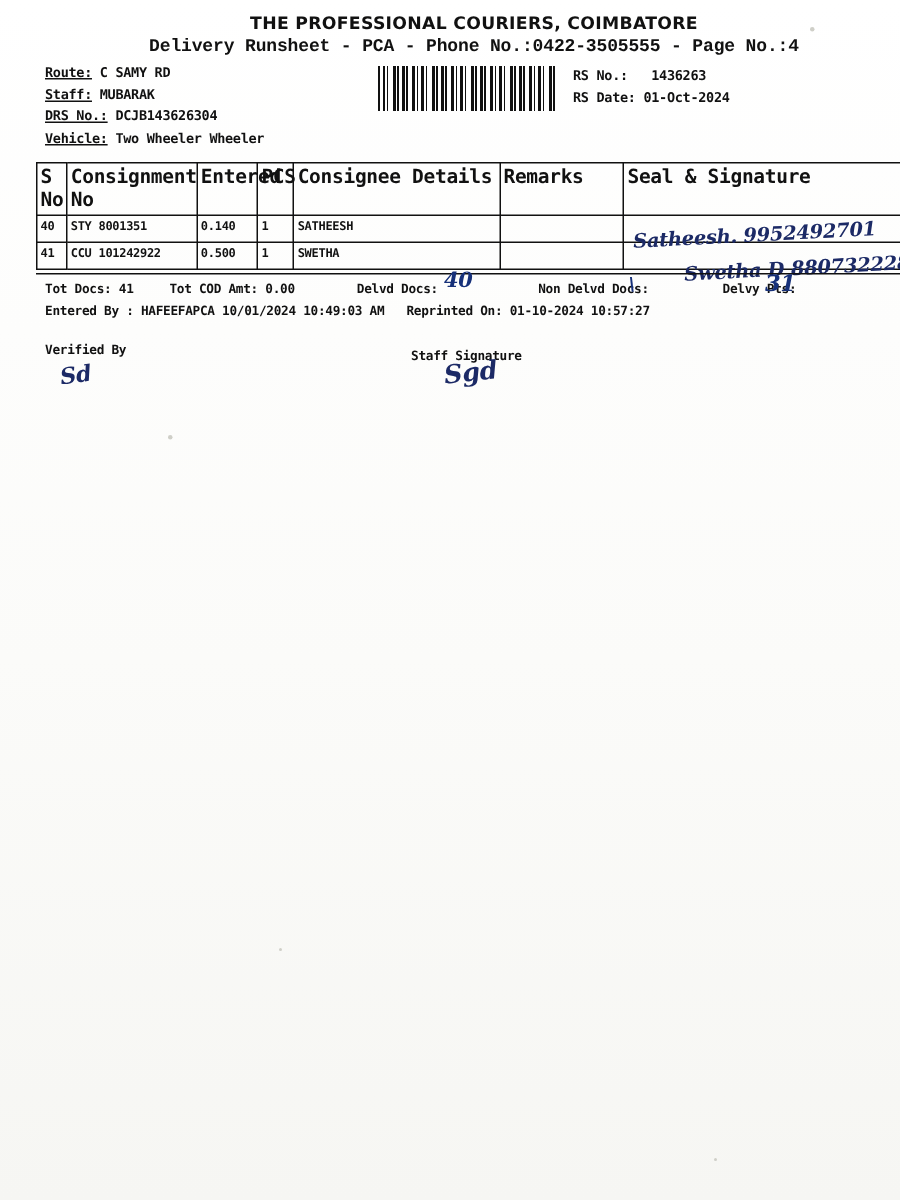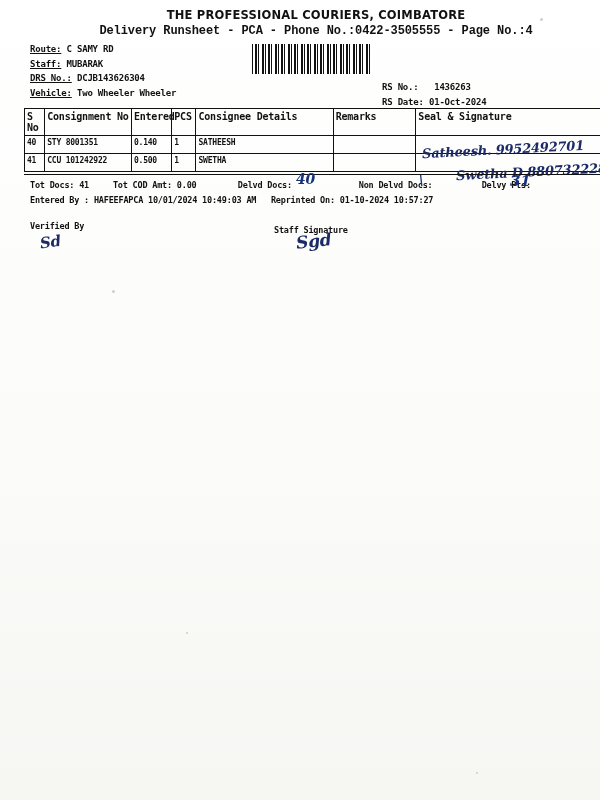--- a/index.html
+++ b/index.html
@@ -78,39 +78,38 @@
         #111 10px, #111 12px, #fff 12px, #fff 13px);
   }
   .meta-right {
     position: absolute;
     left: 358px;
     top: 2px;
     font-size: 9px;
     font-weight: bold;
     line-height: 15px;
     letter-spacing: -0.2px;
-    margin-top: 36px;
   }
   table.runsheet {
     width: 100%;
     border-collapse: collapse;
     table-layout: fixed;
     font-size: 8px;
     letter-spacing: -0.2px;
   }
   table.runsheet th, table.runsheet td {
     border: 1px solid #111;
     padding: 2px 2px;
     font-weight: bold;
     text-align: left;
     vertical-align: top;
     height: 13px;
   }
   table.runsheet th {
-    font-size: 10px;
+    font-size: 13px;
     height: 12px;
   }
   table.runsheet td {
     font-size: 8px;
   }
   .col-sno   { width: 20px; }
   .col-cons  { width: 86px; }
   .col-wt    { width: 40px; }
   .col-pcs   { width: 24px; }
   .col-name  { width: 136px; }

